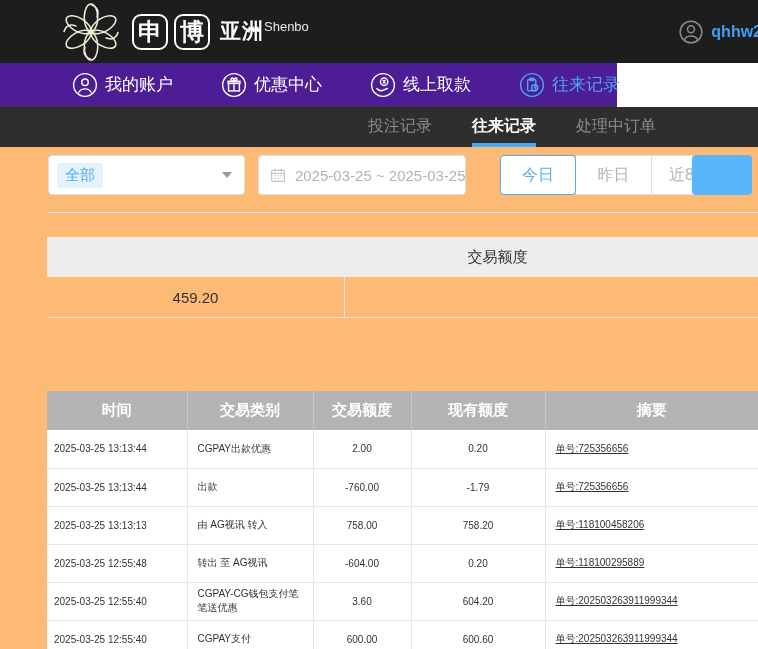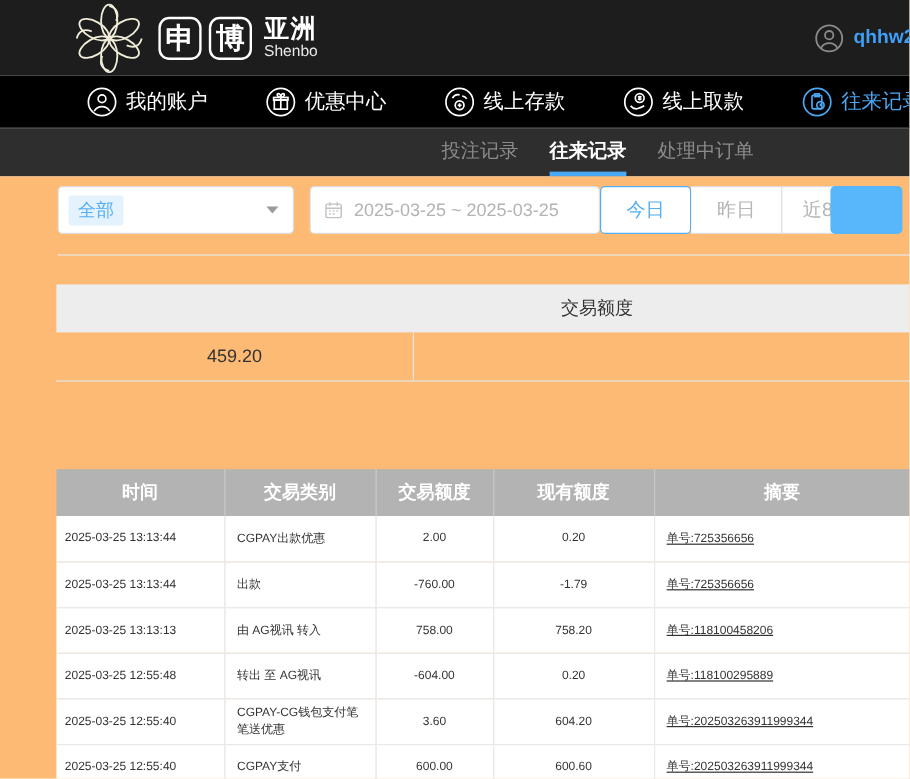--- a/index.html
+++ b/index.html
@@ -5,53 +5,53 @@
   * { margin:0; padding:0; box-sizing:border-box; }
   html,body { width:758px; height:649px; overflow:hidden; font-family:"Liberation Sans", sans-serif; background:#fff; }
   .stage { position:relative; width:758px; height:649px; overflow:hidden; }
 
   
   .top-header { position:absolute; top:0; left:0; width:758px; height:63px; background:#1d1d1d; }
   .logo-wrap { position:absolute; left:58px; top:0; height:63px; display:flex; align-items:center; gap:6px; }
   .logo-flower { width:66px; height:62px; margin-right:2px; }
   .logo-box { display:inline-flex; align-items:center; justify-content:center; width:36px; height:36px;
               border:2px solid #fff; border-radius:9px; color:#fff; font-size:24px; font-weight:bold; }
-  .logo-region { display:flex; flex-direction:column; line-height:1.05; margin-left:4px; }
+  .logo-region { display:flex; flex-direction:row; line-height:1.05; margin-left:4px; }
   .logo-region .cn { color:#fff; font-size:21px; font-weight:bold; letter-spacing:1px; }
   .logo-region .en { color:#e8e8e8; font-size:13px; }
   .user-wrap { position:absolute; right:-4px; top:0; height:63px; display:flex; align-items:center; gap:7px; }
   .user-name { color:#3f9ef5; font-size:16px; font-weight:bold; white-space:nowrap; }
 
   
-  .main-nav { position:absolute; top:63px; left:0; width:758px; height:44px; background:#000000;
+  .main-nav { position:absolute; top:63px; left:0; width:617px; height:44px; background:#4c1d95;
               display:flex; align-items:center; padding-left:72px; border-bottom:1px solid #3a3a3a; }
   .nav-item { display:flex; align-items:center; gap:7px; margin-right:48px; color:#fff; font-size:17px;
               white-space:nowrap; cursor:pointer; flex:none; }
   .nav-item svg { width:26px; height:26px; stroke:#fff; }
   .nav-item.active { color:#4aa7f3; }
   .nav-item.active svg { stroke:#4aa7f3; }
 
   
   .sub-nav { position:absolute; top:107px; left:0; width:758px; height:40px; background:#2e2e2e;
-             display:flex; align-items:stretch; padding-left:368px; gap:26px; }
+             display:flex; align-items:stretch; padding-left:368px; gap:40px; }
   .sub-tab { display:flex; align-items:center; color:#8c8c8c; font-size:16px; cursor:pointer;
              border-bottom:4px solid transparent; padding-top:3px; white-space:nowrap; }
   .sub-tab.active { color:#fff; font-weight:bold; border-bottom-color:#4aa9f5; }
 
   
   .content { position:absolute; top:147px; left:0; width:758px; height:502px; background:#fdba74; }
 
   
   .select-box { position:absolute; left:48px; top:8px; width:197px; height:40px; background:#fff;
                 border:1px solid #ddd; border-radius:4px; display:flex; align-items:center;
                 padding:0 12px 0 8px; cursor:pointer; }
   .select-chip { background:#e3f2fd; color:#54aef5; font-size:15px; padding:3px 8px; border-radius:3px; }
   .select-caret { margin-left:auto; width:0; height:0; border-left:5px solid transparent;
                   border-right:5px solid transparent; border-top:6px solid #9a9a9a; }
-  .date-box { position:absolute; left:258px; top:8px; width:242px; height:40px; background:#fff;
+  .date-box { position:absolute; left:258px; top:8px; width:208px; height:40px; background:#fff;
               border:1px solid #ddd; border-radius:4px; display:flex; align-items:center; gap:8px;
               padding:0 10px; cursor:pointer; }
   .date-box svg { width:18px; height:18px; stroke:#c2c2c2; flex:none; }
   .date-text { color:#b3b3b3; font-size:15px; white-space:nowrap; }
   .quick-group { position:absolute; left:500px; top:8px; height:40px; display:flex; }
   .quick-btn { width:76px; height:40px; display:flex; align-items:center; justify-content:center;
                font-size:16px; color:#b5b5b5; background:#fff; border:1px solid #ddd; border-left-width:0;
                cursor:pointer; }
   .quick-btn:first-child { border-left-width:1px; border-radius:4px 0 0 4px; }
   .quick-btn:last-child { border-radius:0 4px 4px 0; }
@@ -135,29 +135,20 @@
           <rect x="7" y="10.5" width="10" height="7"></rect>
           <rect x="6.5" y="8.5" width="11" height="2"></rect>
           <line x1="12" y1="8.5" x2="12" y2="17.5"></line>
           <path d="M12 8.5 c-3 0 -3.5 -3 -1.8 -3 c1.2 0 1.8 1.8 1.8 3 z M12 8.5 c3 0 3.5 -3 1.8 -3 c-1.2 0 -1.8 1.8 -1.8 3 z"></path>
       </svg>
       <span>优惠中心</span>
     </div>
     <div class="nav-item">
       <svg viewBox="0 0 24 24" fill="none" stroke-width="1.3">
         <circle cx="12" cy="12" r="10.5"></circle>
-          <circle cx="12" cy="14.5" r="3.4"></circle>
-          <path d="M10.5 14.5 h3 M12 13 v3"></path>
-          <path d="M6.5 9 q2 -3.5 5.5 -2.5 M17.5 9.5 q-1.5 -2 -3.5 -2"></path>
-      </svg>
-      <span>线上存款</span>
-    </div>
-    <div class="nav-item">
-      <svg viewBox="0 0 24 24" fill="none" stroke-width="1.3">
-        <circle cx="12" cy="12" r="10.5"></circle>
           <circle cx="13" cy="9" r="3.4"></circle>
           <path d="M13 7.2 v3.6 M11.6 8 h2.8 M11.6 9.8 h2.8"></path>
           <path d="M6 15 q3 3.5 7 1.5 l3.5 -1.5"></path>
       </svg>
       <span>线上取款</span>
     </div>
     <div class="nav-item active">
       <svg viewBox="0 0 24 24" fill="none" stroke-width="1.3">
         <circle cx="12" cy="12" r="10.5"></circle>
           <rect x="8" y="6.8" width="7.5" height="10.5" rx="1"></rect>

